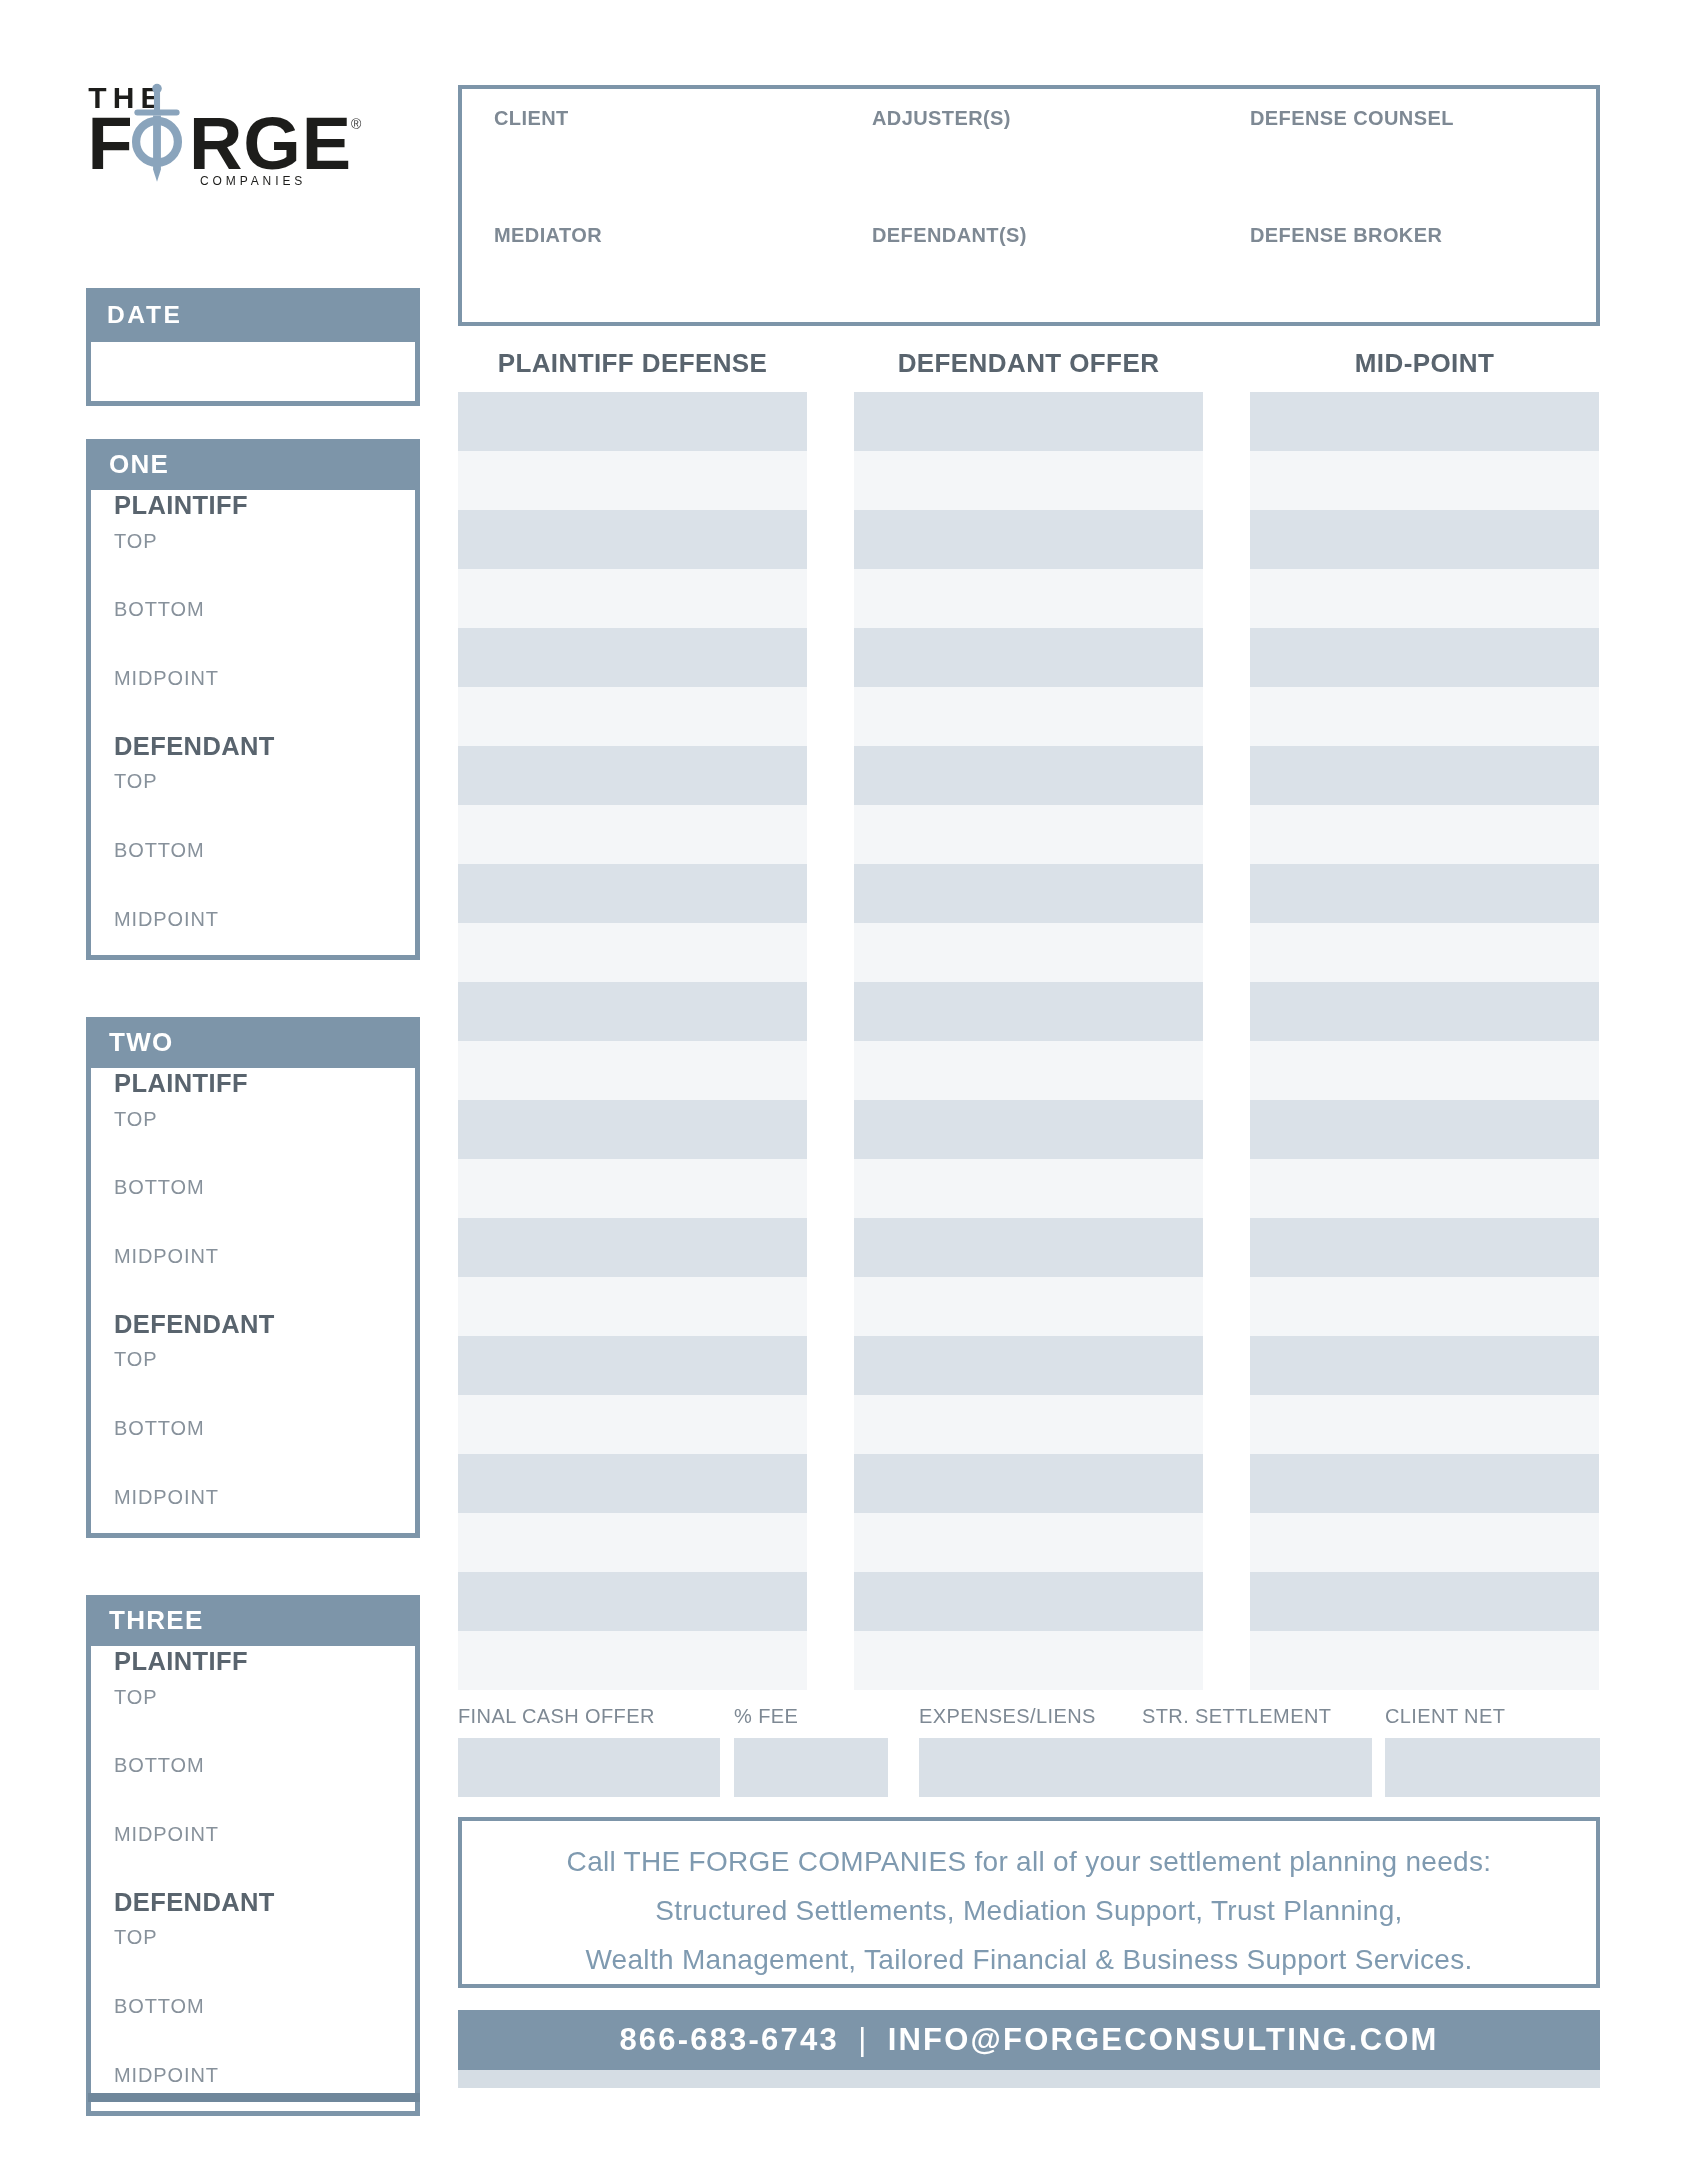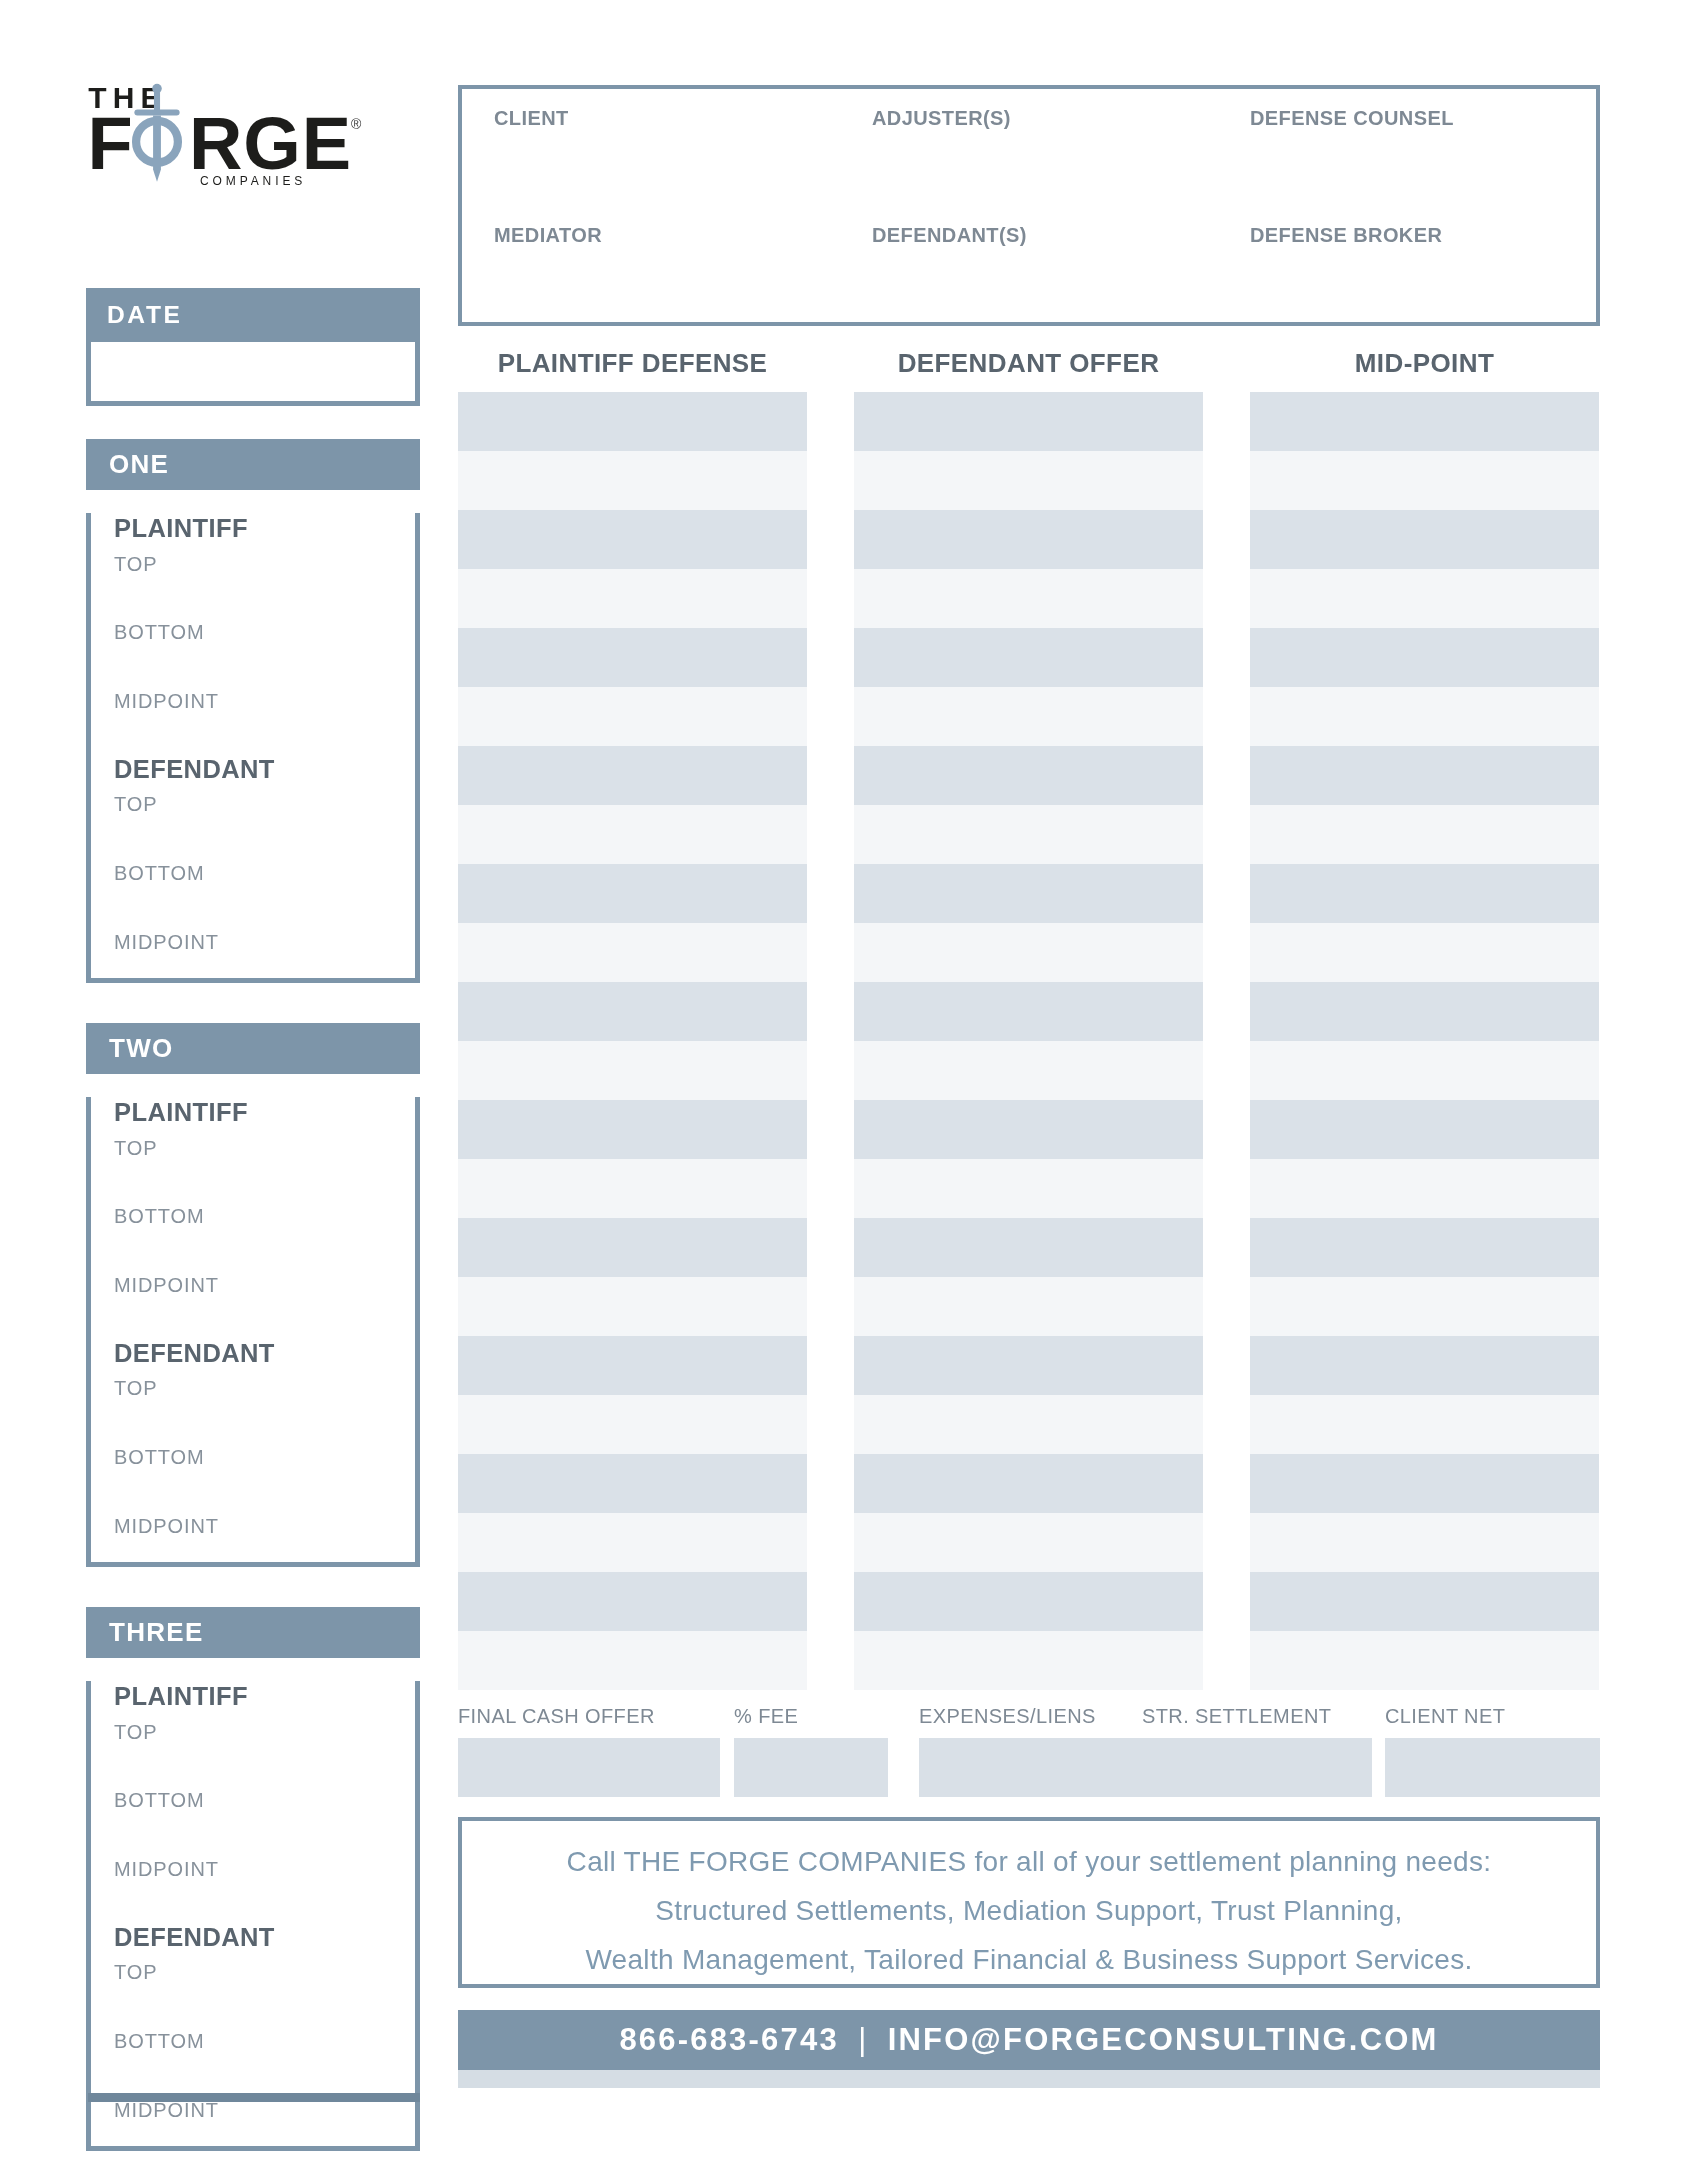--- a/index.html
+++ b/index.html
@@ -25,24 +25,24 @@
   .info-box{position:absolute;left:458px;top:85px;width:1142px;height:241px;border:4.4px solid var(--slate);background:#fff;font-weight:bold;}
   .info-grid{display:grid;width:100%;height:100%;grid-template-columns:1fr 1fr 1fr;grid-template-rows:1fr 1fr;}
   .info-cell{padding:18.4px 0 0 32px;}
   .info-label{font-size:20px;color:var(--label-gray);letter-spacing:0.4px;}
 
   
   .date-block{position:absolute;left:86px;top:288px;width:334px;}
   .date-header{height:54px;background:var(--slate);color:#fff;font-size:24.6px;font-weight:bold;letter-spacing:2.6px;line-height:54px;padding-left:21px;}
   .date-body{height:64px;background:#fff;border:5.3px solid var(--slate);border-top:none;font-size:21px;color:var(--dark-label);padding:7px 10.5px;}
 
-  .rounds{position:absolute;left:86px;top:439px;width:334px;display:flex;flex-direction:column;gap:40px;}
+  .rounds{position:absolute;left:86px;top:439px;width:334px;display:flex;flex-direction:column;gap:57px;}
   .round-header{height:51px;background:var(--slate);color:#fff;font-size:26px;font-weight:bold;letter-spacing:1.3px;line-height:51px;padding-left:23px;}
   .round-body{height:470px;background:#fff;border:5.3px solid var(--slate);border-top:none;padding-left:23px;}
-  .row.party{margin-top:23px;font-size:25.5px;font-weight:bold;color:var(--dark-label);letter-spacing:0.4px;line-height:30px;}
+  .row.party{font-size:25.5px;font-weight:bold;color:var(--dark-label);letter-spacing:0.4px;line-height:30px;}
   .row.party.gap{margin-top:40px;}
   .row.sub{margin-top:44px;font-size:20px;color:var(--sub-label);letter-spacing:0.9px;line-height:24.6px;}
   .row.sub.first{margin-top:8.8px;}
 
   .sidebar-shadow{position:absolute;left:88px;top:2093px;width:332px;height:8.8px;background:var(--shadow-line);}
 
   
   .col-headers{position:absolute;left:458px;top:348px;width:1143px;display:flex;gap:47px;}
   .col-header{width:349px;text-align:center;font-size:26px;font-weight:bold;color:var(--dark-label);letter-spacing:0.4px;}
   .grid-cols{position:absolute;left:458px;top:392px;width:1143px;display:flex;gap:47px;}

